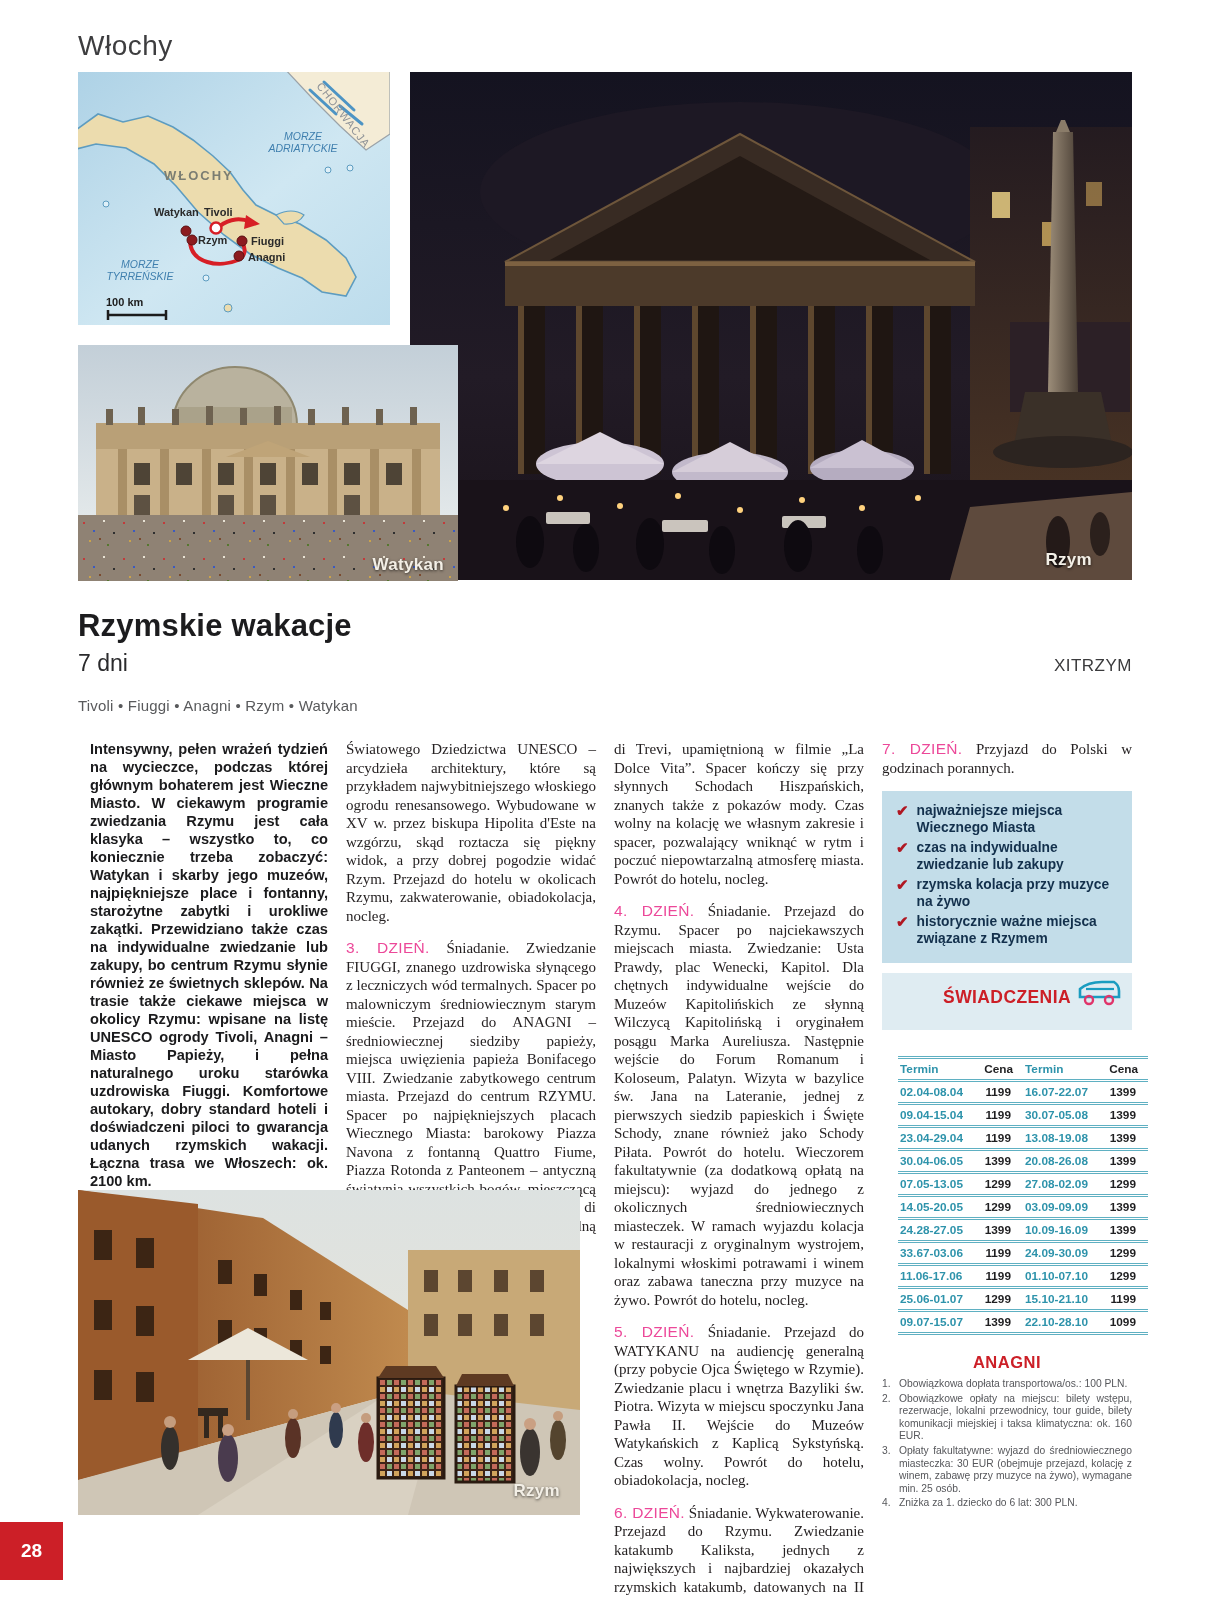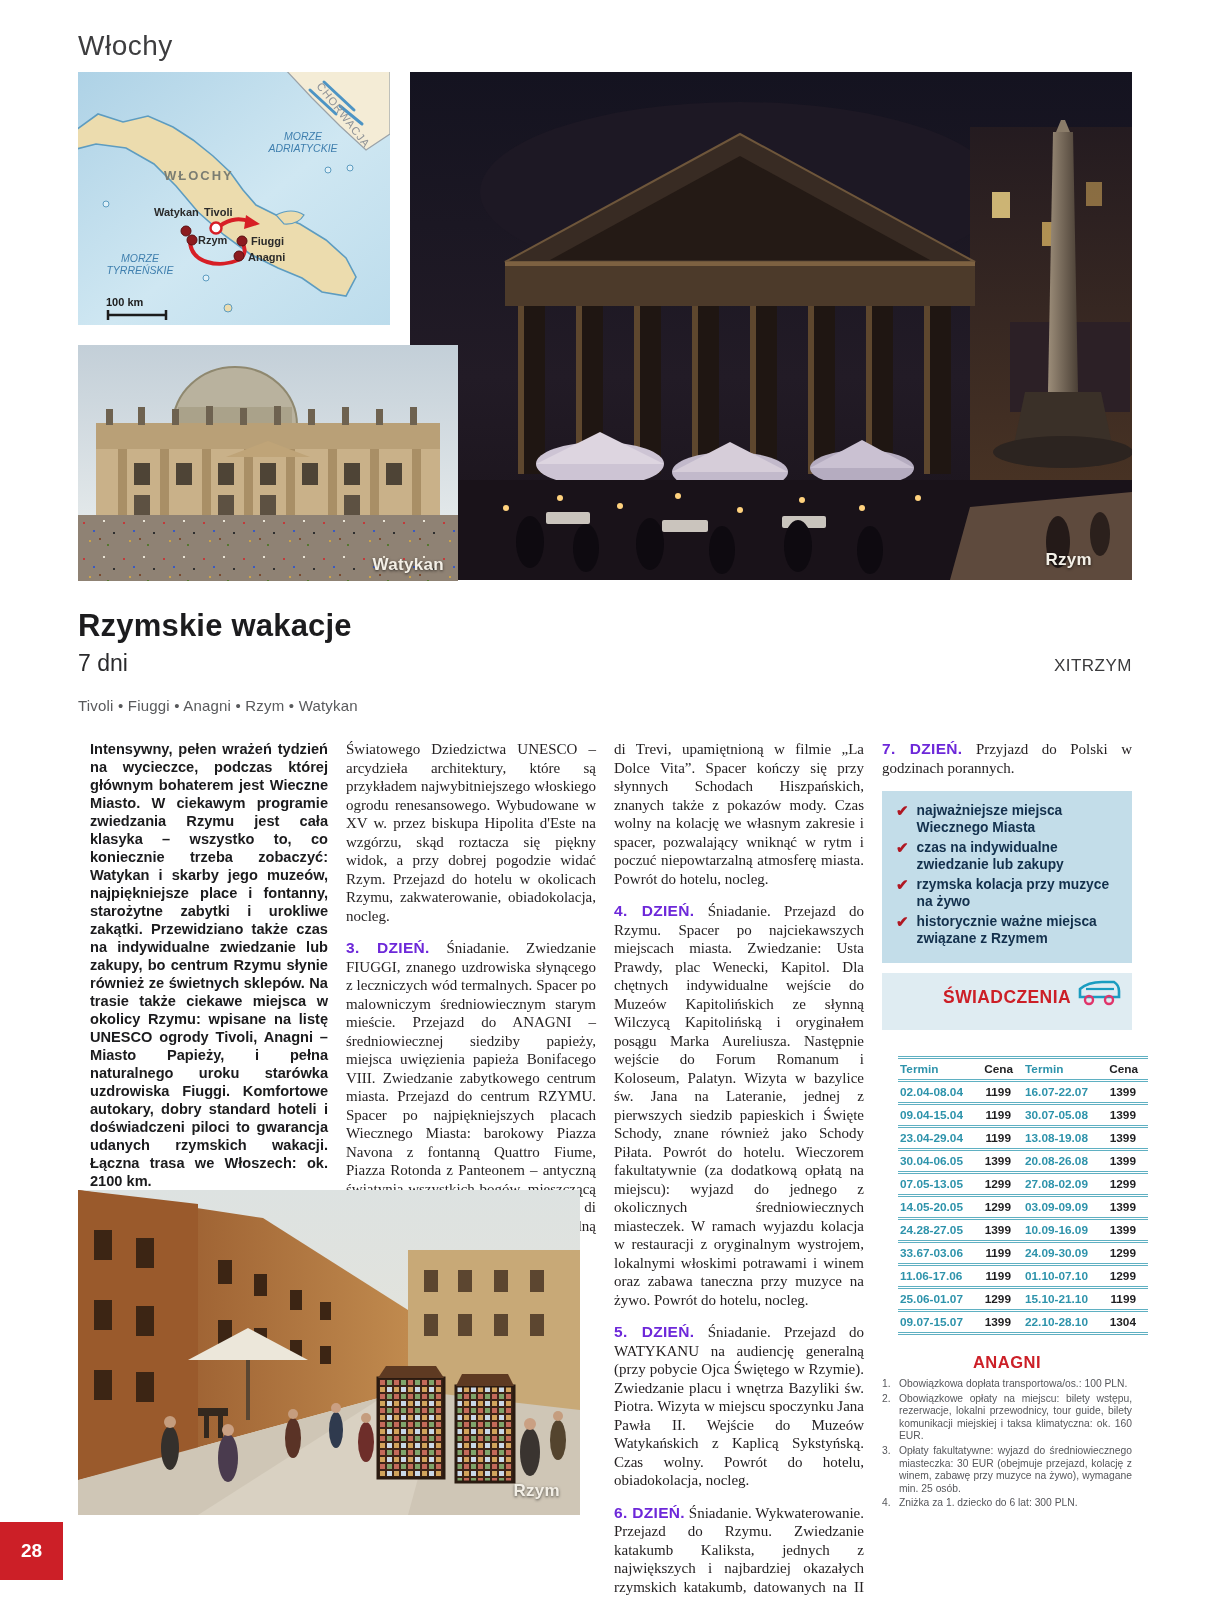--- a/index.html
+++ b/index.html
@@ -31,21 +31,21 @@
   
   .trip-title{position:absolute;left:78px;top:608px;font-size:31px;font-weight:700;color:#1c1c1e;letter-spacing:.2px;}
   .trip-duration{position:absolute;left:78px;top:650px;font-size:23px;font-weight:400;color:#2a2a2c;}
   .trip-code{position:absolute;right:76px;top:656px;font-size:17px;color:#3b3b3d;letter-spacing:.5px;}
   .trip-route{position:absolute;left:78px;top:697px;font-size:15px;color:#595a5c;letter-spacing:.2px;}
   
   .col{position:absolute;top:740px;width:250px;}
   .col1{left:78px;} .col2{left:346px;} .col3{left:614px;} .col4{left:882px;}
   .intro{font-size:14.6px;line-height:18px;font-weight:700;color:#1b1b1d;text-align:justify;margin:0 0 16px 12px;}
   p.day{font-family:"Liberation Serif",serif;font-size:15px;line-height:18.5px;color:#262223;text-align:justify;margin:0 0 14px 0;}
-  .day-label{font-family:"Liberation Sans",sans-serif;color:#6d28d9;font-weight:700;font-size:15.5px;letter-spacing:.3px;}
+  .day-label{font-family:"Liberation Sans",sans-serif;color:#ec4899;font-weight:400;font-size:15.5px;letter-spacing:.3px;}
   
   .highlights{background:#c3dde9;padding:12px 10px 12px 14px;margin:14px 0 10px 0;}
   .hl-item{display:flex;gap:8px;margin:0 0 4px 0;font-size:13.8px;line-height:16.5px;font-weight:700;color:#13304c;}
   .hl-check{color:#b01722;font-size:15px;line-height:16px;flex:0 0 auto;}
   
   .services{background:#dfecf2;padding:10px 12px 14px 12px;margin:0 0 26px 0;position:relative;}
   .services-title{color:#cc1f27;font-weight:700;font-size:17.5px;text-align:center;letter-spacing:.4px;margin:4px 0 8px 0;}
   .services-text{font-size:11.6px;line-height:15px;color:#4c5a64;text-align:justify;}
   .bus-icon{position:absolute;right:10px;top:6px;}
   
@@ -102,21 +102,21 @@
     <circle cx="138" cy="156" r="5.5" fill="#fff" stroke="#d71f26" stroke-width="2.5"></circle>
     <circle cx="164" cy="169" r="5" fill="#8c1b1f" stroke="#5a1012"></circle>
     <circle cx="161" cy="184" r="5" fill="#8c1b1f" stroke="#5a1012"></circle>
 
     <line x1="30" y1="243" x2="88" y2="243" stroke="#1c1c1c" stroke-width="2.5"></line>
     <line x1="30" y1="238" x2="30" y2="248" stroke="#1c1c1c" stroke-width="2.5"></line>
     <line x1="88" y1="238" x2="88" y2="248" stroke="#1c1c1c" stroke-width="2.5"></line>
   </svg>
   <div style="position:absolute;left:86px;top:96px;font-size:13px;letter-spacing:2px;color:#7b7d72;font-weight:700;">WŁOCHY</div>
   <div style="position:absolute;left:180px;top:58px;width:90px;text-align:center;font-size:10.5px;font-style:italic;color:#3f7fae;line-height:12px;">MORZE ADRIATYCKIE</div>
-  <div style="position:absolute;left:22px;top:180px;width:80px;text-align:center;font-size:10.5px;font-style:italic;color:#3f7fae;line-height:12px;">MORZE TYRREŃSKIE</div>
+  <div style="position:absolute;left:22px;top:186px;width:80px;text-align:center;font-size:10.5px;font-style:italic;color:#3f7fae;line-height:12px;">MORZE TYRREŃSKIE</div>
   <div style="position:absolute;left:246px;top:8px;font-size:11px;letter-spacing:1px;color:#8e9297;transform:rotate(52deg);transform-origin:left top;">CHORWACJA</div>
   <div style="position:absolute;left:76px;top:134px;font-size:11px;font-weight:700;color:#2a2a2a;">Watykan</div>
   <div style="position:absolute;left:120px;top:162px;font-size:11px;font-weight:700;color:#2a2a2a;">Rzym</div>
   <div style="position:absolute;left:126px;top:134px;font-size:11px;font-weight:700;color:#2a2a2a;">Tivoli</div>
   <div style="position:absolute;left:173px;top:163px;font-size:11px;font-weight:700;color:#2a2a2a;">Fiuggi</div>
   <div style="position:absolute;left:170px;top:179px;font-size:11px;font-weight:700;color:#2a2a2a;">Anagni</div>
   <div style="position:absolute;left:28px;top:224px;font-size:11px;font-weight:700;color:#1c1c1c;">100 km</div>
 </div>
 
 <div class="photo pantheon">
@@ -404,21 +404,21 @@
         <tr>
           <td class="d-termin">25.06-01.07</td>
           <td class="d-cena">1299</td>
           <td class="d-termin">15.10-21.10</td>
           <td class="d-cena">1199</td>
         </tr>
         <tr>
           <td class="d-termin">09.07-15.07</td>
           <td class="d-cena">1399</td>
           <td class="d-termin">22.10-28.10</td>
-          <td class="d-cena">1304</td>
+          <td class="d-cena">1099</td>
         </tr>
       </tbody>
   </table>
 
   <div>
     <div class="uwagi-title">ANAGNI</div>
     <ol class="uwagi-list" id="uwagi-list">
         <li>
           <span class="uwagi-num">1.</span>
           <span>Obowiązkowa dopłata transportowa/os.: 100 PLN.</span>

